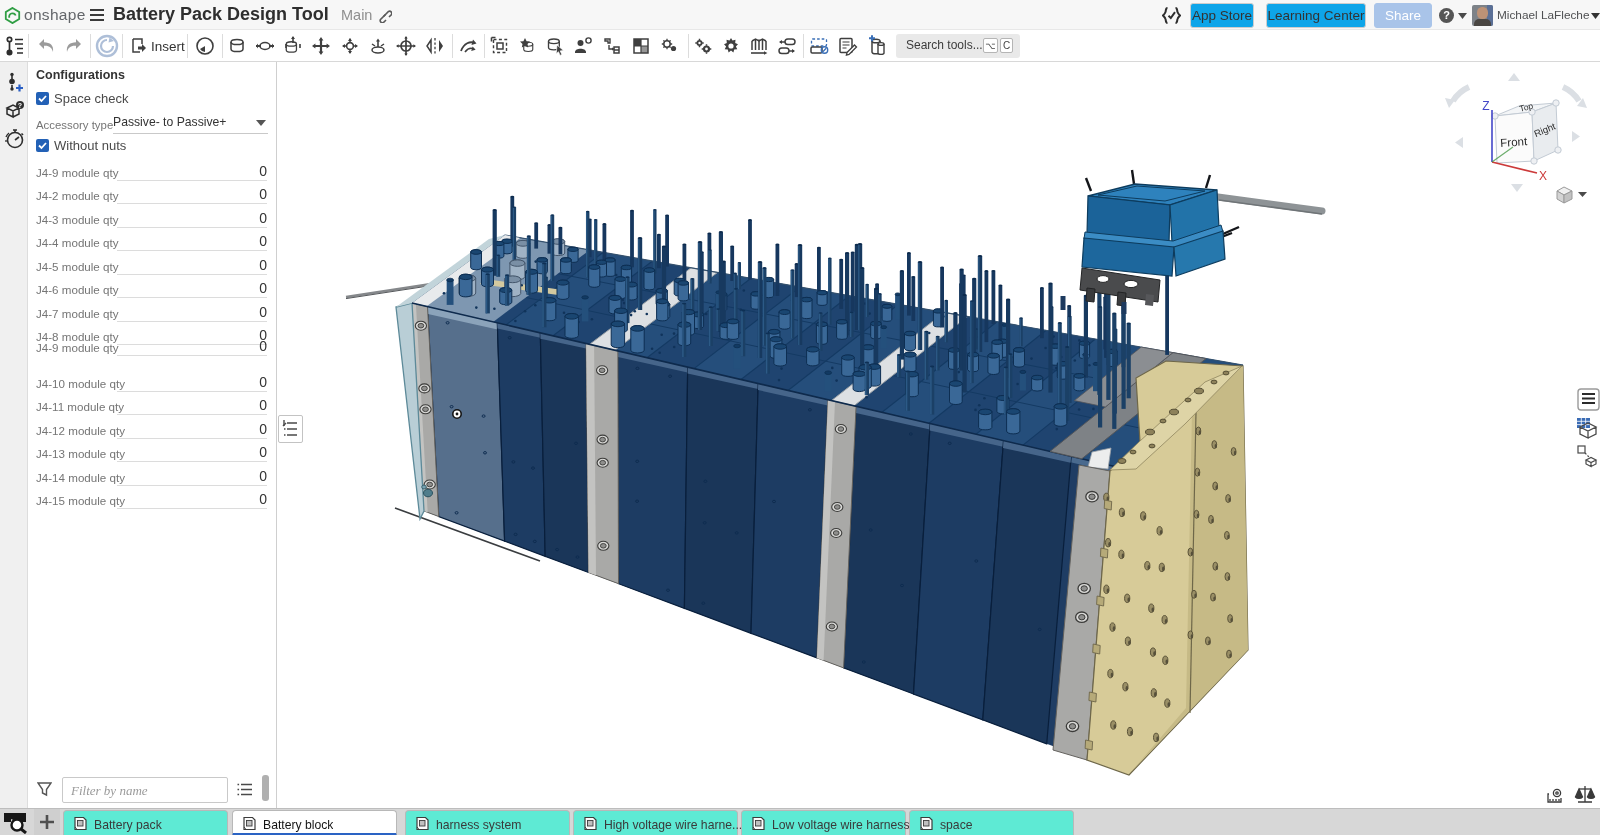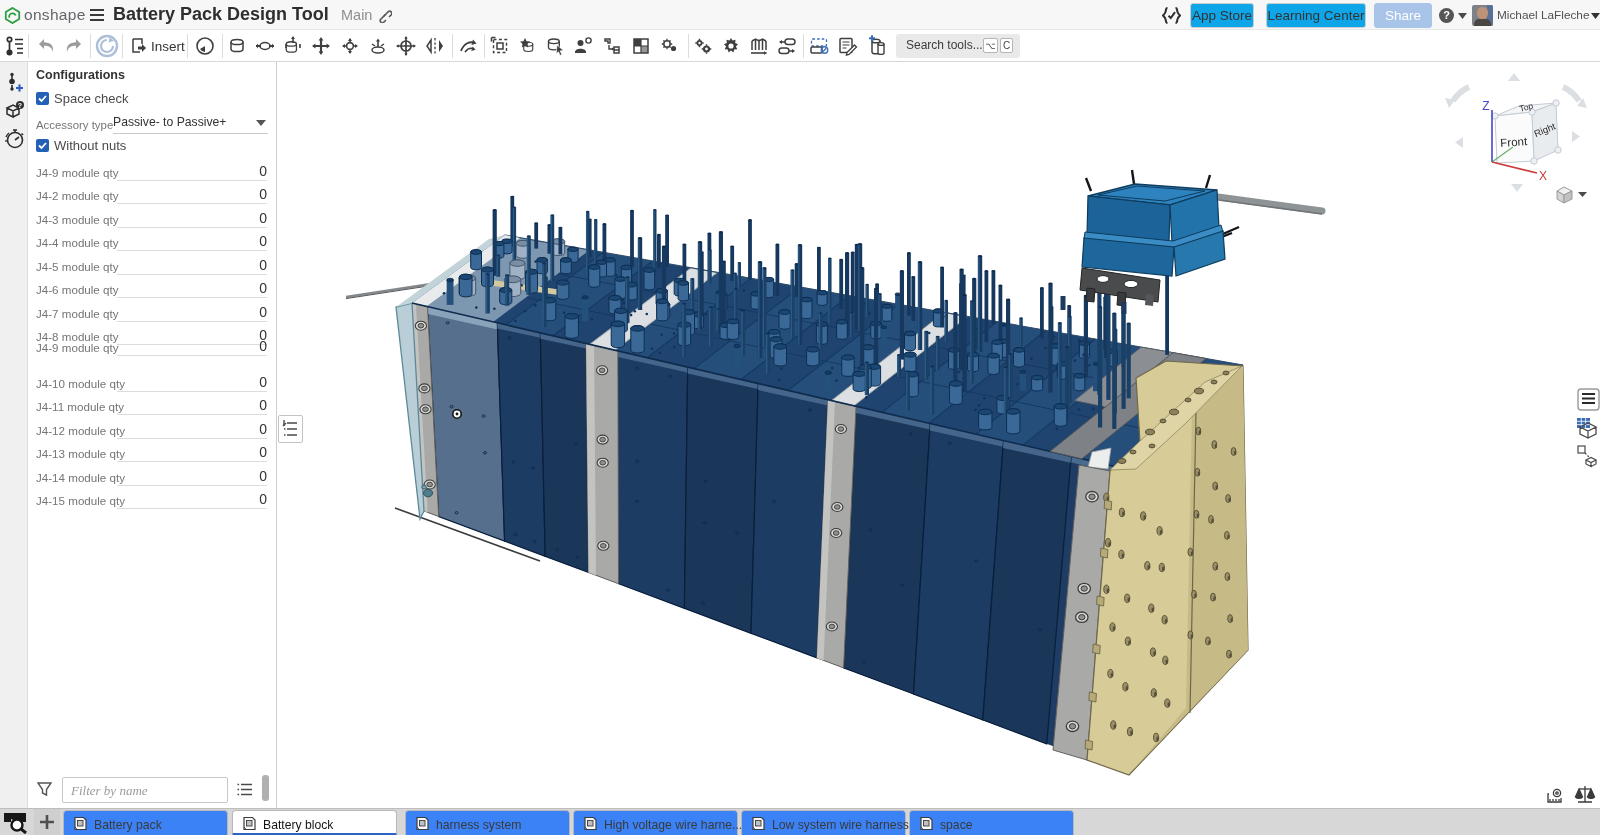--- a/index.html
+++ b/index.html
@@ -12,21 +12,21 @@
 .ticon { position:absolute; top:5px; width:22px; height:22px; }
 .tsep { position:absolute; top:4px; width:1px; height:24px; background:#dcdcdc; }
 .btn { position:absolute; top:3px; height:25px; border:1px solid #cdcdcd; border-radius:3px; background:#0ea5e9; font-size:13.5px; color:#333; text-align:center; line-height:23px; }
 .crow { position:absolute; left:0; width:249px; height:20px; }
 .clab { position:absolute; left:8px; top:4px; font-size:11.6px; color:#757575; }
 .cval { position:absolute; right:10px; top:1px; width:60px; text-align:right; font-size:14px; color:#333; }
 .cline { position:absolute; left:89px; width:150px; top:18px; border-bottom:1px solid #dcdcdc; }
 .cbox { position:absolute; left:8px; width:13px; height:13px; background:#2361b6; border-radius:2px; }
 .cbox svg { position:absolute; left:1px; top:1px; }
 .cklab { position:absolute; left:26px; font-size:13px; color:#4a4a4a; }
-.tab { position:absolute; top:1px; width:165px; height:26px; background:#3b82f6; border:1px solid #b8b8b8; border-bottom:none; border-radius:4px 4px 0 0; font-size:12.2px; color:#3a3a3a; }
+.tab { position:absolute; top:1px; width:165px; height:26px; background:#5eead4; border:1px solid #b8b8b8; border-bottom:none; border-radius:4px 4px 0 0; font-size:12.2px; color:#3a3a3a; }
 .tab svg { position:absolute; left:9px; top:5px; }
 .tab span { position:absolute; left:30px; top:7px; white-space:nowrap; overflow:hidden; max-width:140px; }
 .tab.active { background:#fff; border-bottom:3px solid #2a63c4; height:26px; color:#141414; }
 </style></head>
 <body>
 
 <div id="viewport">
 <svg width="1323" height="746" viewBox="277 62 1323 746">
 <line x1="346.0" y1="297.0" x2="503.0" y2="273.0" stroke="#85888b" stroke-width="2.4" stroke-linecap="butt"></line>
 <line x1="346.0" y1="298.6" x2="503.0" y2="274.6" stroke="#55585b" stroke-width="1" stroke-linecap="butt"></line>
@@ -1319,21 +1319,21 @@
         <path d="M2,11 l2,2.5" stroke="#3c3c3c" stroke-width="1"></path>
       </svg>
       <span>High voltage wire harne...</span>
     </div>
     <div class="tab" style="left:741px">
       <svg width="15" height="15" viewBox="0 0 15 15">
         <path d="M2,1.5 h8.5 L13,4 V13.5 H2 Z" fill="#fdfdfd" stroke="#3c3c3c" stroke-width="1.2"></path>
         <rect x="4.5" y="4.5" width="5.5" height="5.5" fill="#c0c0c0" stroke="#3c3c3c" stroke-width="0.9"></rect>
         <path d="M2,11 l2,2.5" stroke="#3c3c3c" stroke-width="1"></path>
       </svg>
-      <span>Low system wire harness</span>
+      <span>Low voltage wire harness</span>
     </div>
     <div class="tab" style="left:909px">
       <svg width="15" height="15" viewBox="0 0 15 15">
         <path d="M2,1.5 h8.5 L13,4 V13.5 H2 Z" fill="#fdfdfd" stroke="#3c3c3c" stroke-width="1.2"></path>
         <rect x="4.5" y="4.5" width="5.5" height="5.5" fill="#c0c0c0" stroke="#3c3c3c" stroke-width="0.9"></rect>
         <path d="M2,11 l2,2.5" stroke="#3c3c3c" stroke-width="1"></path>
       </svg>
       <span>space</span>
     </div>
 </div>

